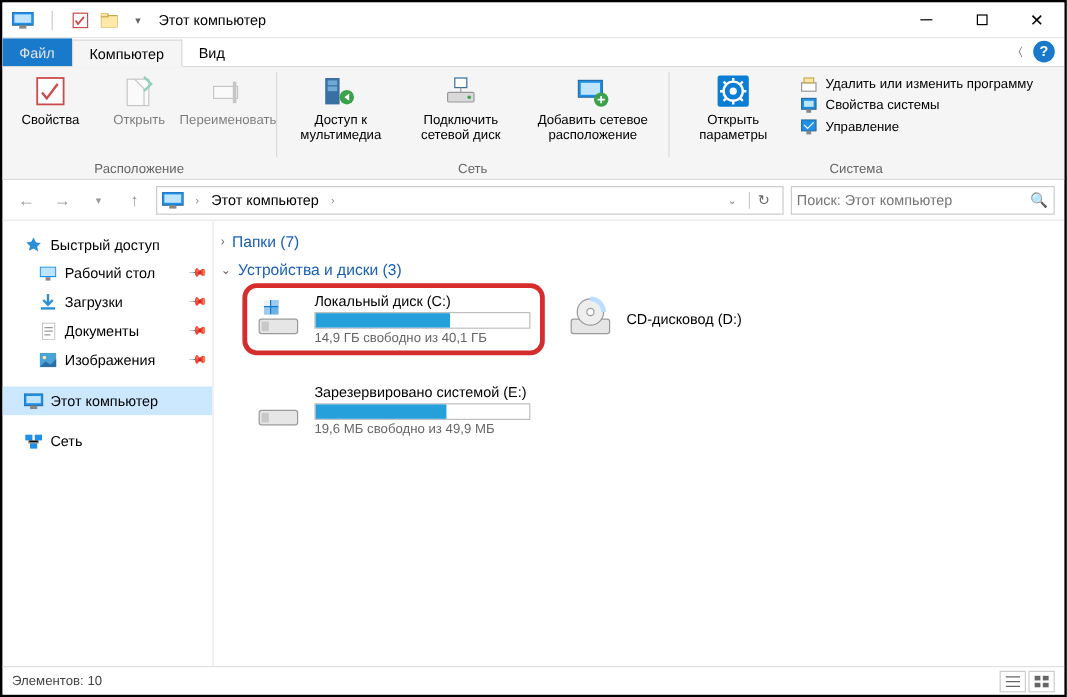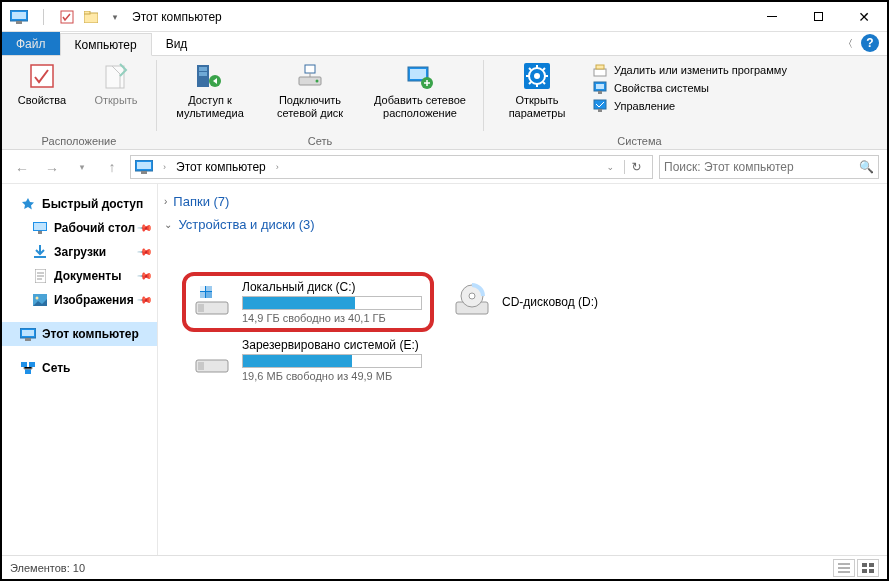--- a/index.html
+++ b/index.html
@@ -42,30 +42,30 @@
   .addr .pc { width: 18px; height: 14px; }
   .addr .crumb { font-size: 12px; }
   .addr .dsmall { color: #888; font-size: 9px; padding: 0 4px; }
   .addr .flex { flex: 1; }
   .addr .ref { width: 24px; text-align: center; border-left: 1px solid #ccc; color: #666; font-size: 12px; }
   .search { width: 220px; height: 24px; border: 1px solid #ccc; display: flex; align-items: center; padding: 0 4px; color: #888; }
   .search input { border: 0; outline: 0; flex: 1; font-size: 12px; color: #ef4444; }
   .search .mg { font-size: 12px; color: #666; }
   
   .bodyrow { flex: 1; display: flex; min-height: 0; }
-  .sidebar { width: 156px; border-right: 1px solid #e8e8e8; padding: 8px 0; overflow: hidden; font-weight: bold; }
+  .sidebar { width: 176px; border-right: 1px solid #e8e8e8; padding: 8px 0; overflow: hidden; }
   .side-item { display: flex; align-items: center; gap: 6px; height: 24px; padding: 0 6px 0 18px; font-size: 12px; }
   .side-item.l1 { padding-left: 30px; position: relative; }
   .side-item.sel { background: #cce8ff; }
   .side-item .pin { position: absolute; right: 6px; color: #7a7a7a; font-size: 10px; transform: rotate(45deg);}
   .side-item .ic { width: 16px; height: 16px; display: flex; align-items: center; justify-content: center; }
   .content { flex: 1; padding: 6px 0 0 6px; overflow: hidden; }
   .cat { display: flex; align-items: center; gap: 6px; color: #1a5fb4; font-size: 13px; padding: 4px 0; cursor: default; }
   .cat .tw { font-size: 10px; color: #666; }
-  .drives { display: flex; flex-wrap: wrap; gap: 6px 20px; padding: 4px 0 14px 24px; margin-top: 36px; }
+  .drives { display: flex; flex-wrap: wrap; gap: 24px 20px; padding: 4px 0 14px 24px; }
   .drive { display: flex; align-items: center; gap: 10px; width: 240px; padding: 4px; }
   .drive .dic { width: 40px; height: 40px; display: flex; align-items: center; justify-content: center; }
   .drive .dinfo { flex: 1; display: flex; flex-direction: column; gap: 2px; }
   .drive .dname { font-size: 12px; }
   .progress { width: 180px; height: 14px; border: 1px solid #bfbfbf; background: #fff; }
   .progress .fill { height: 100%; background: #26a0da; }
   .drive .dfree { font-size: 11px; color: #666; }
   .hl { position: relative; }
   .hl::before { content:""; position:absolute; inset:-4px -6px; border:4px solid #d62c2c; border-radius:12px; pointer-events:none; }
   
@@ -139,20 +139,29 @@
       </div>
       <div class="rbtn" style="opacity:.5">
         <div class="ic">
             <svg width="28" height="28">
               <rect x="4" y="4" width="18" height="22" fill="#fff" stroke="#999"></rect>
               <path d="M10 4l8 8v14" stroke="#999" fill="none"></path>
               <path d="M18 2l6 6-6 6" stroke="#3a8" fill="none" stroke-width="2"></path>
             </svg>
           </div>
         <div class="lbl">Открыть</div>
+      </div>
+      <div class="rbtn" style="opacity:.5">
+        <div class="ic">
+            <svg width="28" height="28">
+              <rect x="2" y="10" width="20" height="10" fill="#fff" stroke="#999"></rect>
+              <rect x="18" y="6" width="3" height="18" fill="#999"></rect>
+            </svg>
+          </div>
+        <div class="lbl">Переименовать</div>
       </div>
     </div>
     <div class="caption">Расположение</div>
   </div>
   <div class="vsep"></div>
   <div class="group">
     <div class="row">
       <div class="rbtn w">
         <div class="ic">
             <svg width="30" height="30">

